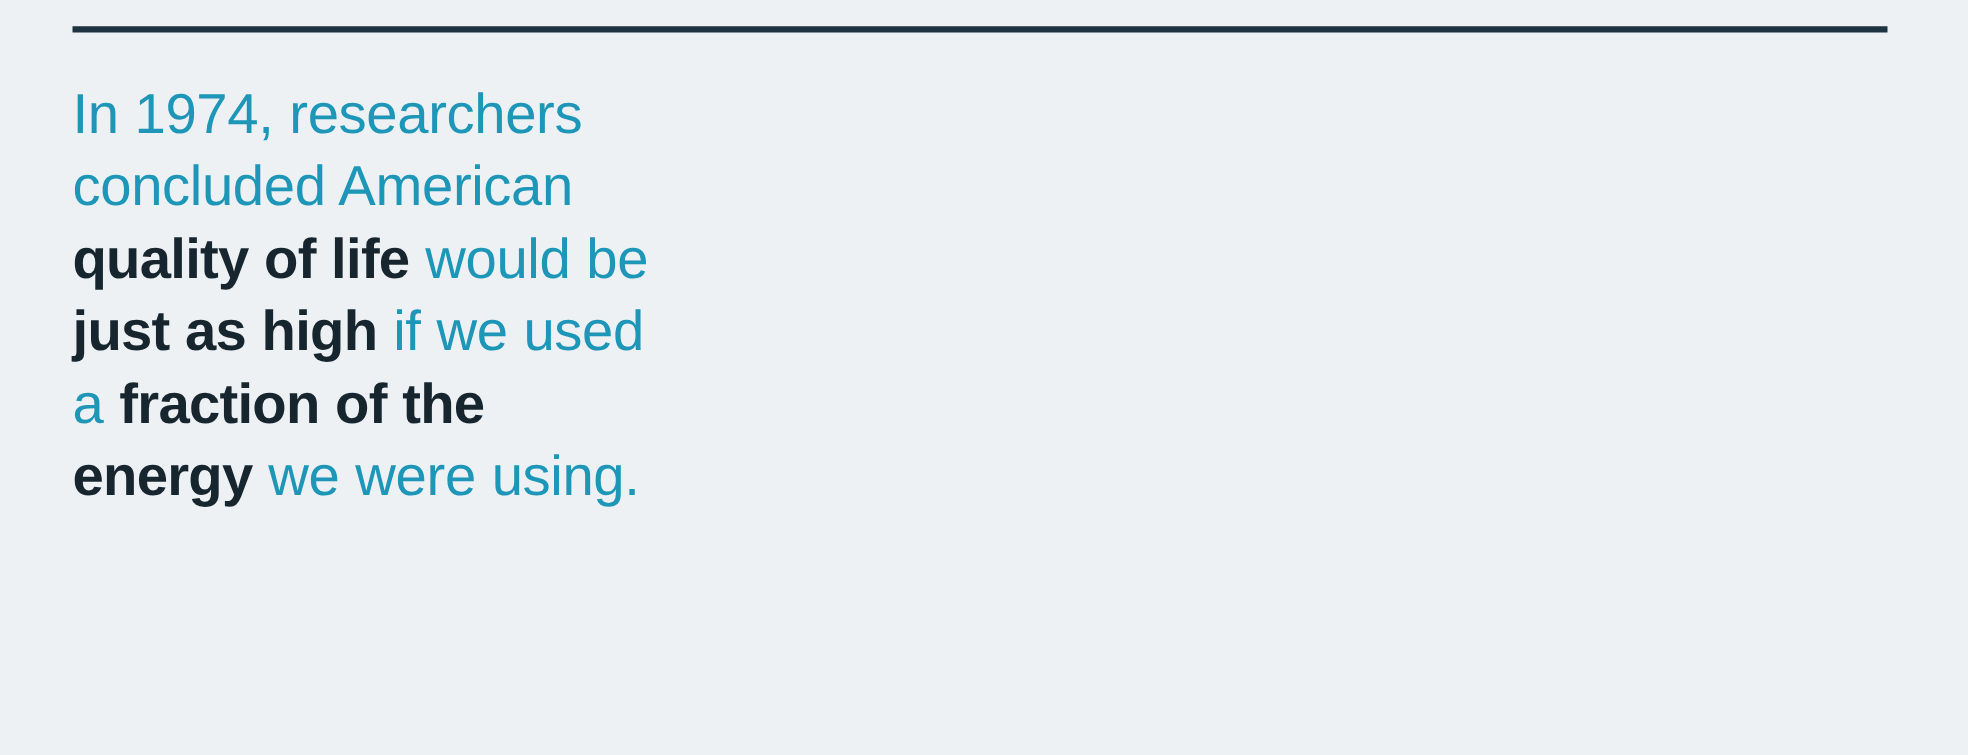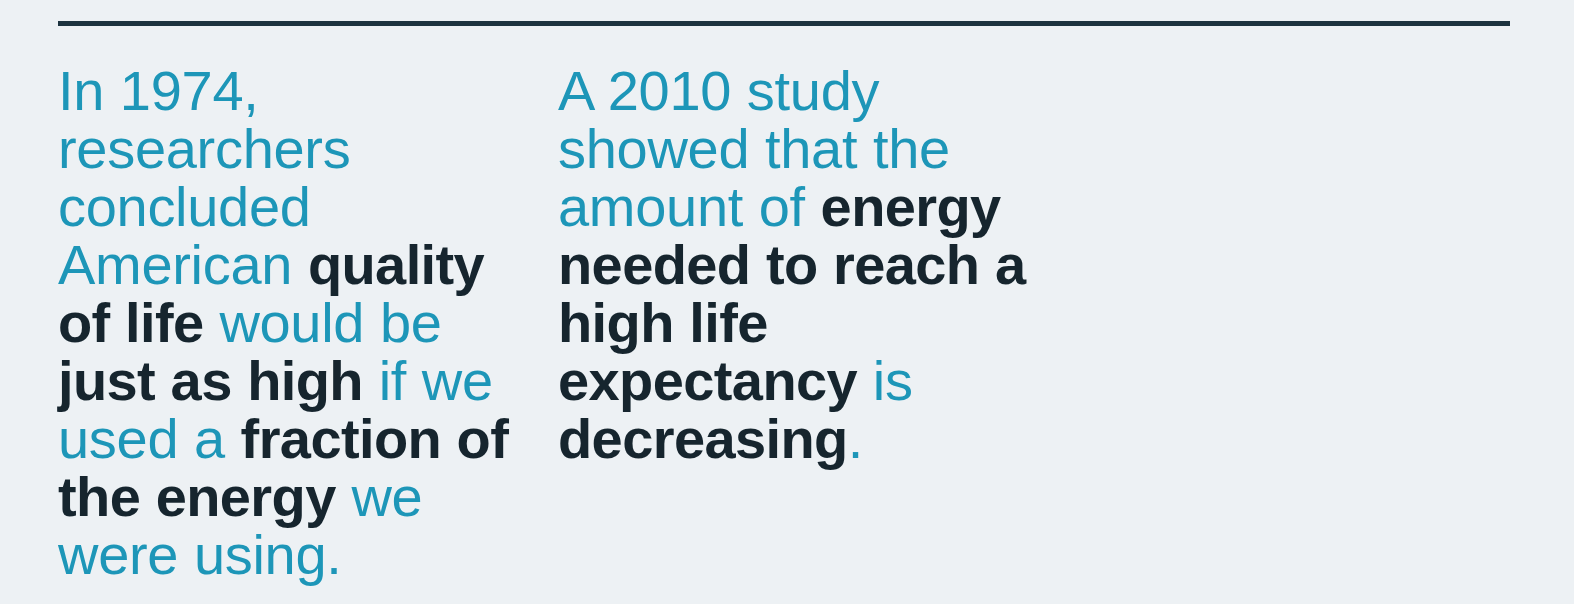--- a/index.html
+++ b/index.html
@@ -46,21 +46,21 @@
 
   .stat-column {
     width: 500px;
     flex: 0 0 500px;
     box-sizing: border-box;
     padding-right: 24px;
   }
 
   .stat-text {
     margin: 0;
-    font-size: 56px;
+    font-size: 45px;
     line-height: 58px;
     letter-spacing: -0.3px;
     color: #1d96b8;
     font-weight: 400;
     word-spacing: 0.5px;
   }
 
   .stat-text .em {
     font-weight: 700;
     color: #16252e;
@@ -82,19 +82,16 @@
 <div id="page" style="background: rgb(237, 241, 244);">
 
   <div id="top-rule" style="background: rgb(29, 51, 63);"></div>
 
   <div id="columns">
 
     <div class="stat-column" id="stat-column-1">
       <p class="stat-text" style="color: rgb(29, 150, 184);"><span>In 1974, researchers concluded American </span><span class="em" style="color: rgb(22, 37, 46);">quality of life</span><span> would be </span><span class="em" style="color: rgb(22, 37, 46);">just as high</span><span> if we used a </span><span class="em" style="color: rgb(22, 37, 46);">fraction of the energy</span><span> we were using.</span></p>
     </div>
 
-    <div class="stat-column" id="stat-column-2">
-      <p class="stat-text" style="color: rgb(29, 150, 184);"><span>A 2010 study showed that the amount of </span><span class="em" style="color: rgb(22, 37, 46);">energy needed to reach a high life expectancy</span><span> is </span><span class="em" style="color: rgb(22, 37, 46);">decreasing</span><span>.</span></p>
-    </div>
 
 
   </div>
 </div>
 
 </body></html>

